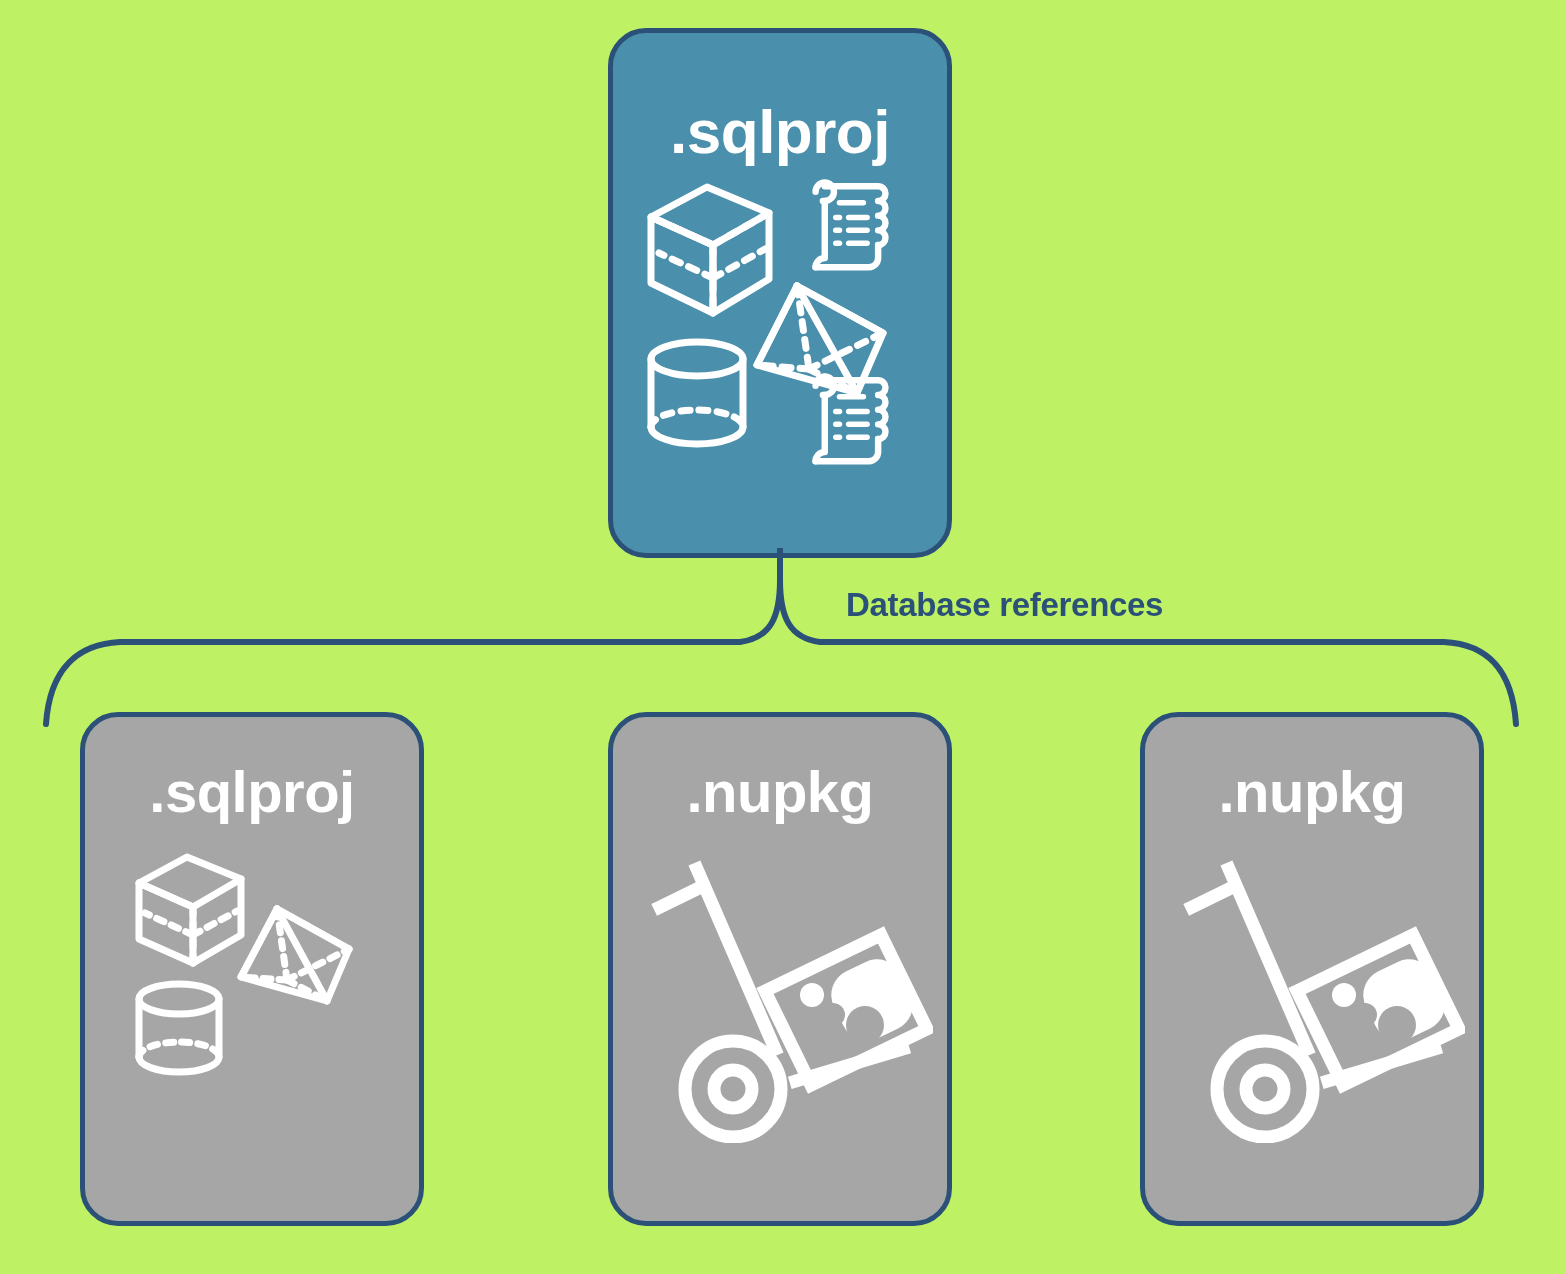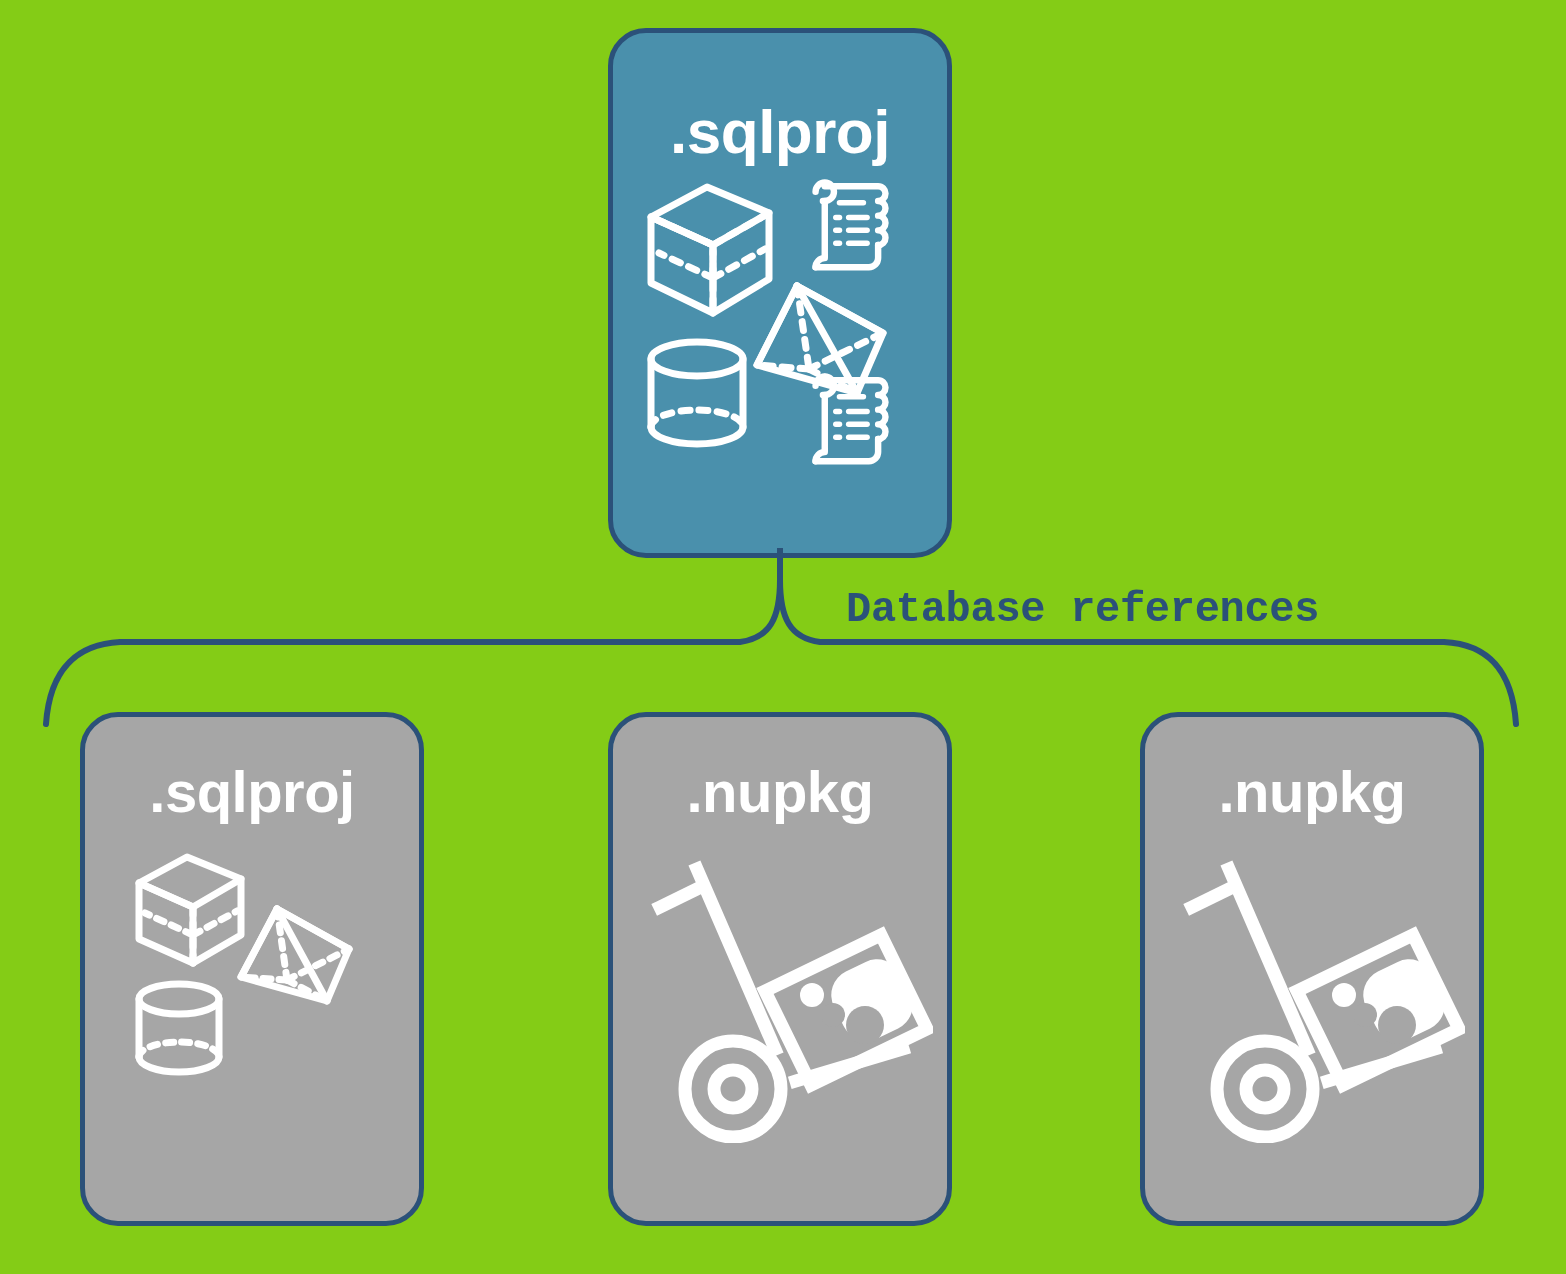--- a/index.html
+++ b/index.html
@@ -8,21 +8,21 @@
     padding: 0;
     background: #ffffff;
   }
   body {
     font-family: "Liberation Sans", sans-serif;
   }
   #stage {
     position: relative;
     width: 1566px;
     height: 1274px;
-    background: #84cc16;
+    background: #bef264;
     overflow: hidden;
   }
 
   
   .card {
     position: absolute;
     box-sizing: border-box;
     border: 5px solid #2b5179;
     border-radius: 38px;
   }
@@ -96,25 +96,25 @@
     height: 200px;
     pointer-events: none;
   }
 
   
   #bracket-label {
     position: absolute;
     left: 846px;
     top: 586px;
     color: #2b5179;
-    font-size: 42px;
+    font-size: 33px;
     font-weight: bold;
     letter-spacing: -0.3px;
     white-space: nowrap;
-    font-family: Liberation Mono, monospace;
+    font-family: Liberation Sans, sans-serif;
   }
 </style>
 </head>
 <body>
 
 <div id="stage">
 
   <div class="card primary" id="card-top">
     <div class="card-title">.sqlproj</div>
 

